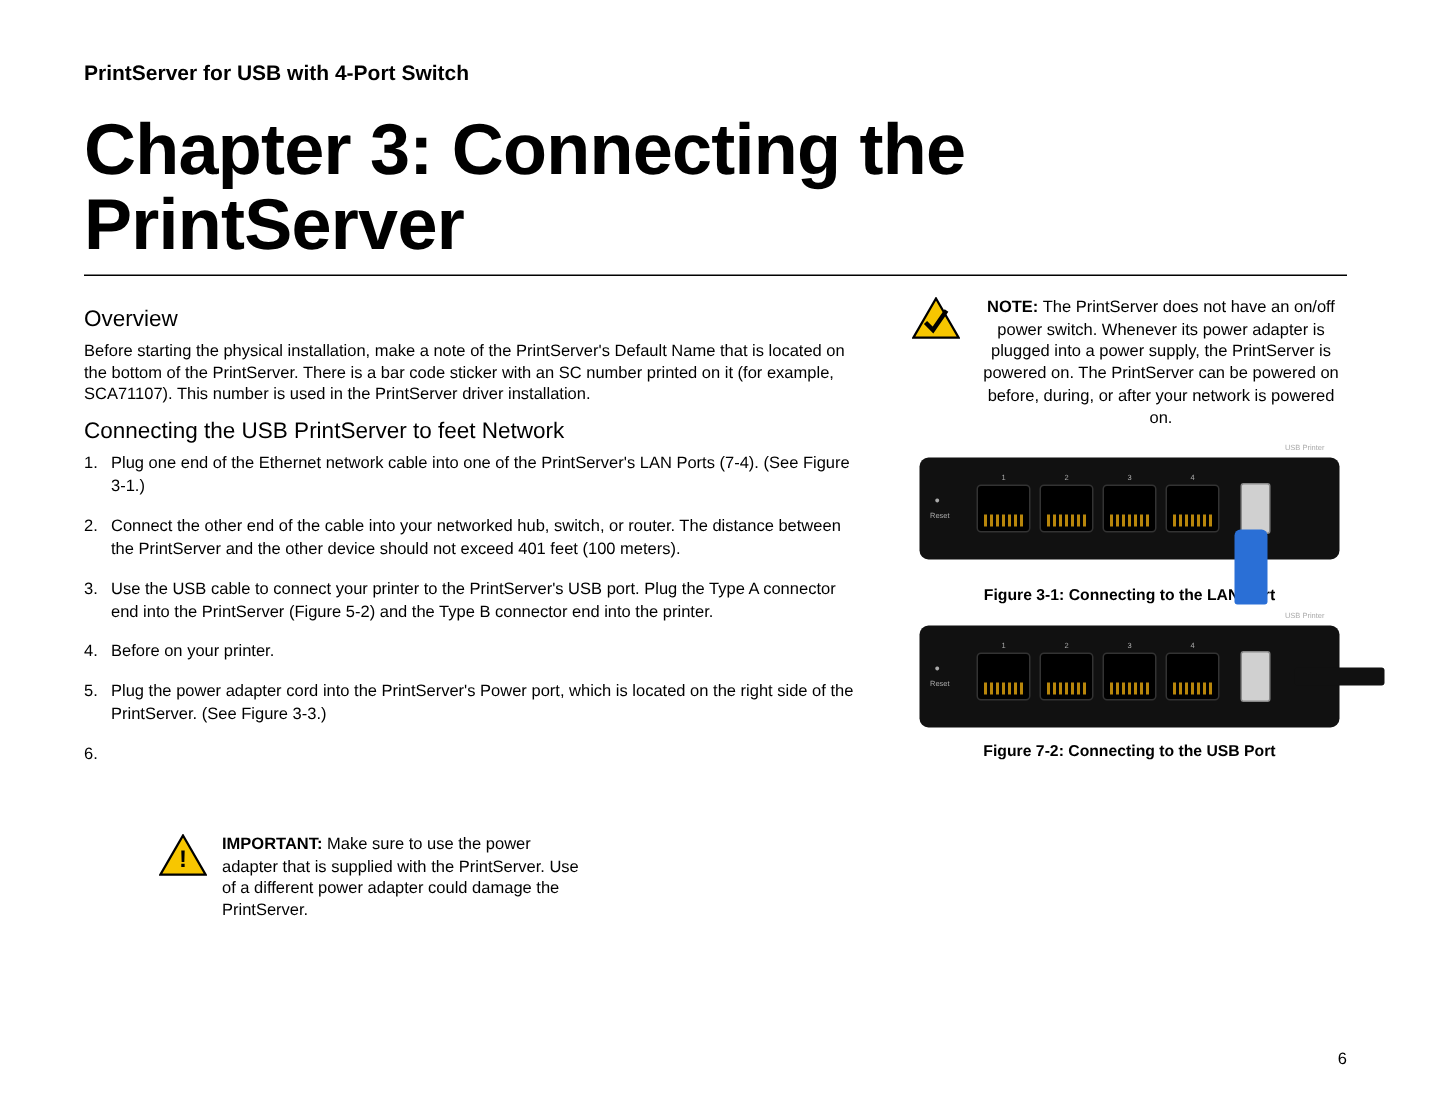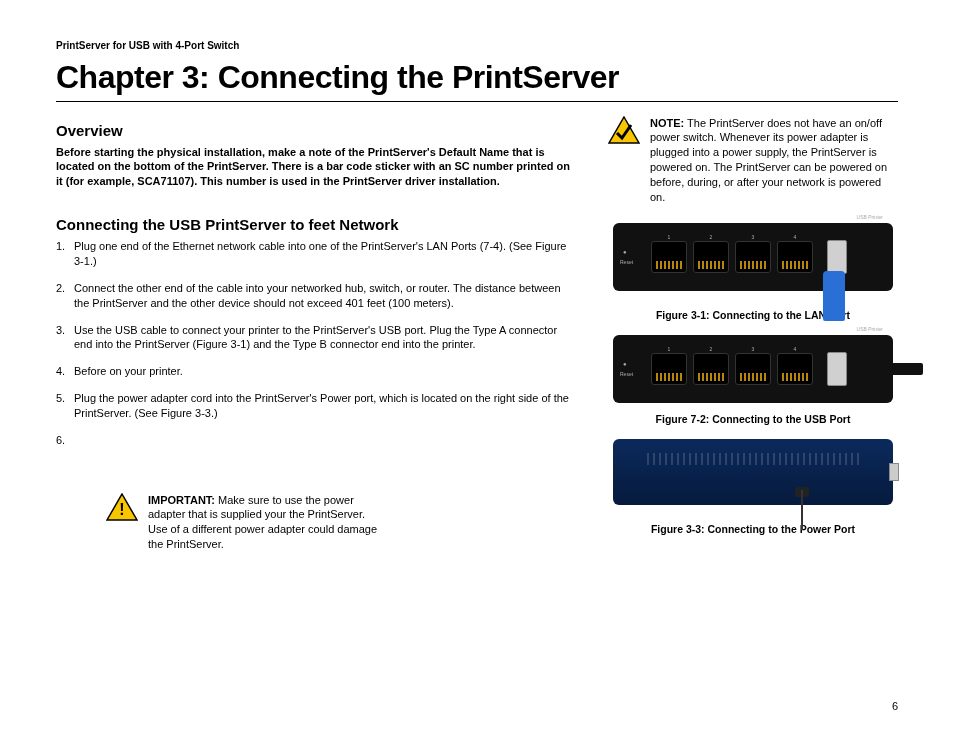--- a/index.html
+++ b/index.html
@@ -6,52 +6,52 @@
   body {
     font-family: Arial, Helvetica, sans-serif;
     width: 954px;
     height: 738px;
     background: #fff;
     padding: 40px 56px 30px 56px;
     position: relative;
     color: #000;
   }
   .header-line {
-    font-size: 10px;
+    font-size: 14px;
     font-weight: bold;
-    margin-bottom: 10px;
+    margin-bottom: 20px;
   }
   .chapter-title {
     font-family: "Arial Black", Arial, sans-serif;
-    font-size: 32px;
+    font-size: 48px;
     font-weight: 900;
     letter-spacing: -0.5px;
     border-bottom: 1.5px solid #000;
     padding-bottom: 6px;
     margin-bottom: 14px;
     line-height: 1.05;
   }
   .columns {
     display: flex;
     gap: 30px;
   }
   .left-col { flex: 1 1 auto; width: 520px; }
   .right-col { flex: 0 0 290px; width: 290px; }
   .section-title {
     font-size: 15px;
-    font-weight: bold;
+    font-weight: normal;
     margin-bottom: 6px;
     margin-top: 6px;
     font-family: Arial, sans-serif;
   }
   .body-text, .list-item, .callout-text {
     font-size: 11px;
     line-height: 1.35;
   }
-  .body-text { margin-bottom: 27px; font-weight: bold; }
+  .body-text { margin-bottom: 8px; }
   .steps { margin-left: 0; padding-left: 0; }
   .list-item {
     display: flex;
     margin-bottom: 12px;
   }
   .list-num { width: 18px; flex-shrink: 0; }
   .callout {
     display: flex;
     align-items: flex-start;
     gap: 10px;
@@ -169,21 +169,21 @@
     border:1px solid #888;
   }
   .fig-caption {
     font-size: 10.5px;
     font-weight: bold;
     margin-top: 18px;
     text-align:center;
   }
   .fig-caption.tight { margin-top: 10px; }
   .important-block { margin-top: 45px; margin-left: 50px; width: 280px; }
-  .note-block { margin-bottom: 18px; }
+  .note-block { margin-bottom: 18px; text-align: center; }
   .page-num {
     position: absolute;
     right: 56px;
     bottom: 26px;
     font-size: 11px;
   }
 </style>
 </head>
 <body>
 
@@ -203,42 +203,42 @@
       <div class="list-item">
           <span class="list-num">1.</span>
           <span>Plug one end of the Ethernet network cable into one of the PrintServer's LAN Ports (7-4). (See Figure 3-1.)</span>
         </div>
       <div class="list-item">
           <span class="list-num">2.</span>
           <span>Connect the other end of the cable into your networked hub, switch, or router. The distance between the PrintServer and the other device should not exceed 401 feet (100 meters).</span>
         </div>
       <div class="list-item">
           <span class="list-num">3.</span>
-          <span>Use the USB cable to connect your printer to the PrintServer's USB port. Plug the Type A connector end into the PrintServer (Figure 3-1) and the Type B connector end into the printer.</span>
+          <span>Use the USB cable to connect your printer to the PrintServer's USB port. Plug the Type A connector end into the PrintServer (Figure 5-2) and the Type B connector end into the printer.</span>
         </div>
       <div class="list-item">
           <span class="list-num">4.</span>
           <span>Before on your printer.</span>
         </div>
       <div class="list-item">
           <span class="list-num">5.</span>
           <span>Plug the power adapter cord into the PrintServer's Power port, which is located on the right side of the PrintServer. (See Figure 3-3.)</span>
         </div>
       <div class="list-item">
           <span class="list-num">6.</span>
         </div>
     </div>
 
     <div class="callout important-block">
       <svg class="callout-icon" viewBox="0 0 32 28">
         <polygon points="16,1 31,27 1,27" fill="#f7c600" stroke="#000" stroke-width="1.5"></polygon>
         <text x="16" y="22" text-anchor="middle" font-size="16" font-weight="bold" fill="#000">!</text>
       </svg>
       <div class="callout-text">
-        <b>IMPORTANT:</b><span> Make sure to use the power adapter that is supplied your the PrintServer. Use of a different power adapter could damage the PrintServer.</span>
+        <b>IMPORTANT:</b><span> Make sure to use the power adapter that is supplied with the PrintServer. Use of a different power adapter could damage the PrintServer.</span>
       </div>
     </div>
 
   </div>
 
   <div class="right-col">
 
     <div class="callout note-block">
       <svg class="callout-icon" viewBox="0 0 32 28">
         <polygon points="16,1 31,27 1,27" fill="#f7c600" stroke="#000" stroke-width="1.5"></polygon>
@@ -292,26 +292,17 @@
               <span class="port-lbl">4</span>
             </div>
         </div>
         <div class="usb-port"></div>
         <div class="usb-lbl">USB Printer</div>
         <div class="usb-cable"></div>
       </div>
       <div class="fig-caption tight">Figure 7-2: Connecting to the USB Port</div>
     </div>
 
-    <div class="figure-box">
-      <div class="device-side">
-        <div class="vent"></div>
-        <div class="power-plug"></div>
-        <div class="power-cable"></div>
-        <div class="side-plug"></div>
-      </div>
-      <div class="fig-caption">Figure 3-3: Connecting to the Power Port</div>
-    </div>
 
   </div>
 </div>
 
 <div class="page-num">6</div>
 
 </body></html>

